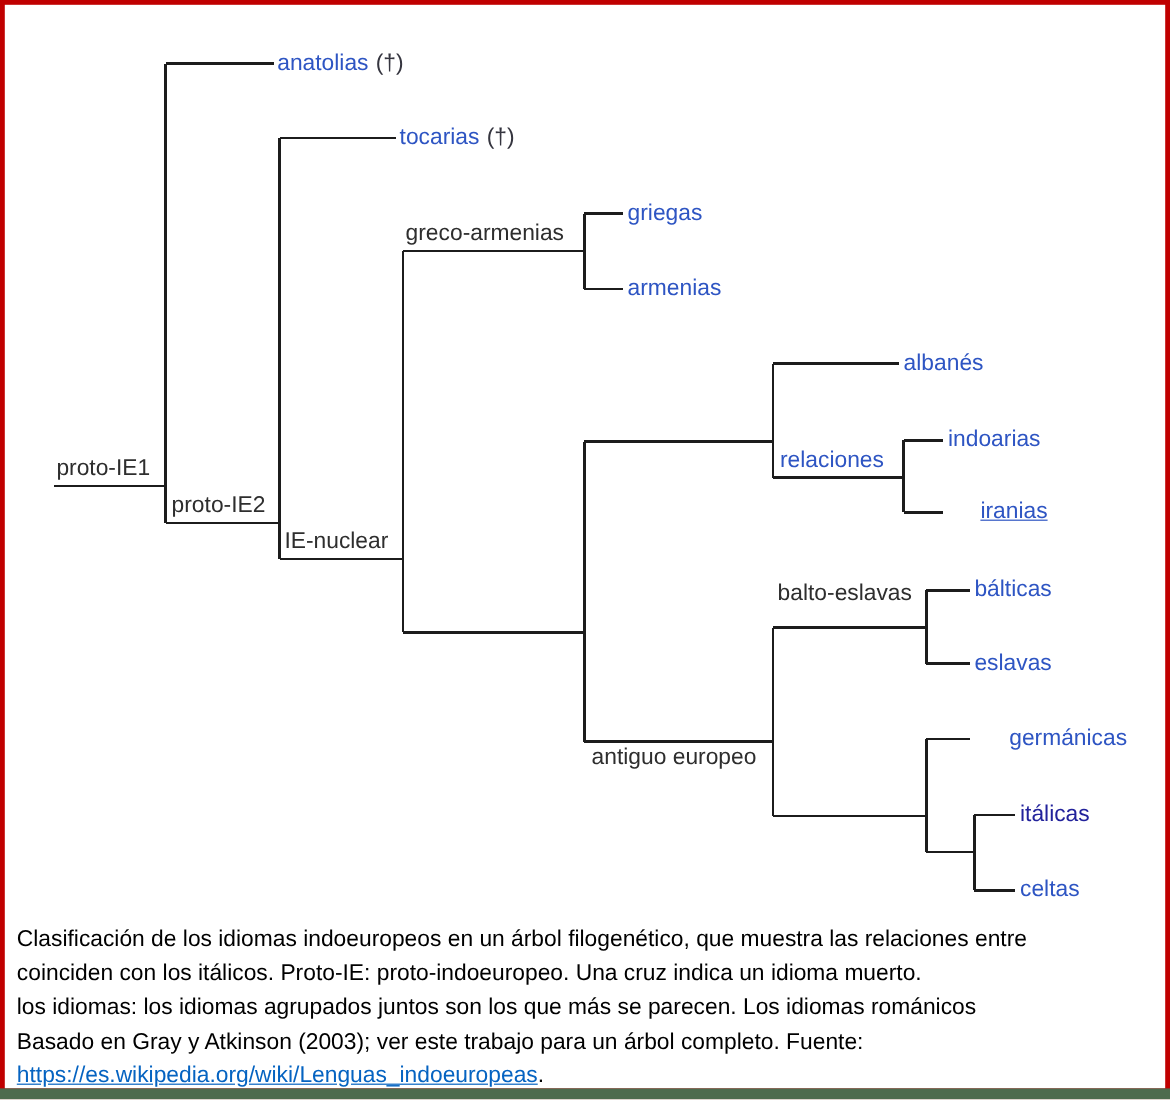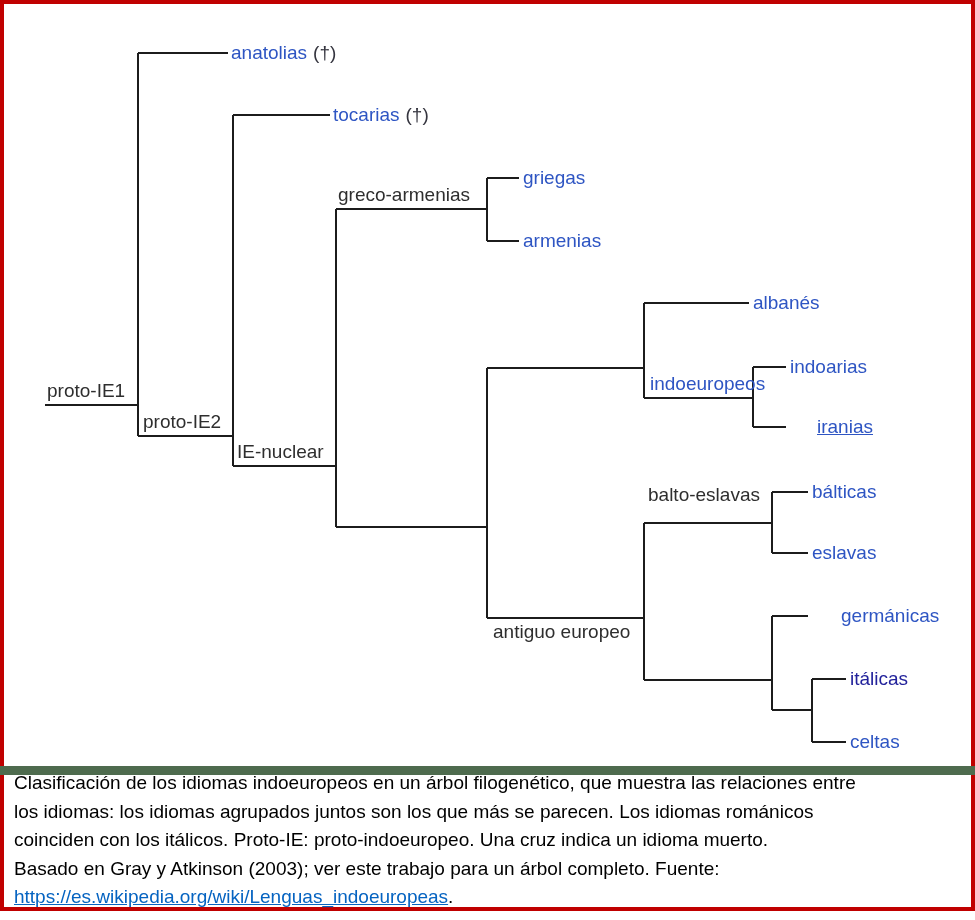--- a/index.html
+++ b/index.html
@@ -6,21 +6,21 @@
     margin: 0;
     padding: 0;
     width: 975px;
     height: 920px;
     overflow: hidden;
     font-family: "Liberation Sans", sans-serif;
   }
   .canvas {
     position: relative;
     width: 975px;
-    height: 775px;
+    height: 916px;
     background: #fca5a5;
   }
   
   .frame {
     position: absolute;
     left: 0; top: 0; right: 0;
     height: 903px;
     border: 4px solid #c00000;
     background: #ffffff;
     box-sizing: content-box;
@@ -145,26 +145,26 @@
   <div class="node-label leaf" style="left:812px; top:492px;">bálticas</div>
   <div class="node-label leaf" style="left:812px; top:553px;">eslavas</div>
   <div class="node-label leaf" style="left:812px; top:616px;margin-left:29px;">germánicas</div>
   <div class="node-label leaf navy" style="left:850px; top:679px;">itálicas</div>
   <div class="node-label leaf" style="left:850px; top:742px;">celtas</div>
 
   <div class="node-label internal" style="left:47px;  top:380px;">proto-IE1</div>
   <div class="node-label internal" style="left:143px; top:411px;">proto-IE2</div>
   <div class="node-label internal" style="left:237px; top:441px;">IE-nuclear</div>
   <div class="node-label internal" style="left:338px; top:184px;">greco-armenias</div>
-  <div class="node-label internal blue" style="left:650px; top:373px;">indoeuropeos</div>
+  <div class="node-label internal blue" style="left:650px; top:373px;">relaciones</div>
   <div class="node-label internal" style="left:648px; top:484px;">balto-eslavas</div>
   <div class="node-label internal" style="left:493px; top:593px;margin-top:28px;">antiguo europeo</div>
 
   <div class="caption">
     <div>Clasificación de los idiomas indoeuropeos en un árbol filogenético, que muestra las relaciones entre</div>
+    <div>coinciden con los itálicos. Proto-IE: proto-indoeuropeo. Una cruz indica un idioma muerto.</div>
     <div>los idiomas: los idiomas agrupados juntos son los que más se parecen. Los idiomas románicos</div>
-    <div>coinciden con los itálicos. Proto-IE: proto-indoeuropeo. Una cruz indica un idioma muerto.</div>
     <div>Basado en Gray y Atkinson (2003); ver este trabajo para un árbol completo. Fuente:</div>
     <div>
       <a href="#">https://es.wikipedia.org/wiki/Lenguas_indoeuropeas</a><span class="period">.</span>
     </div>
   </div>
 </div>
 
 </body></html>

